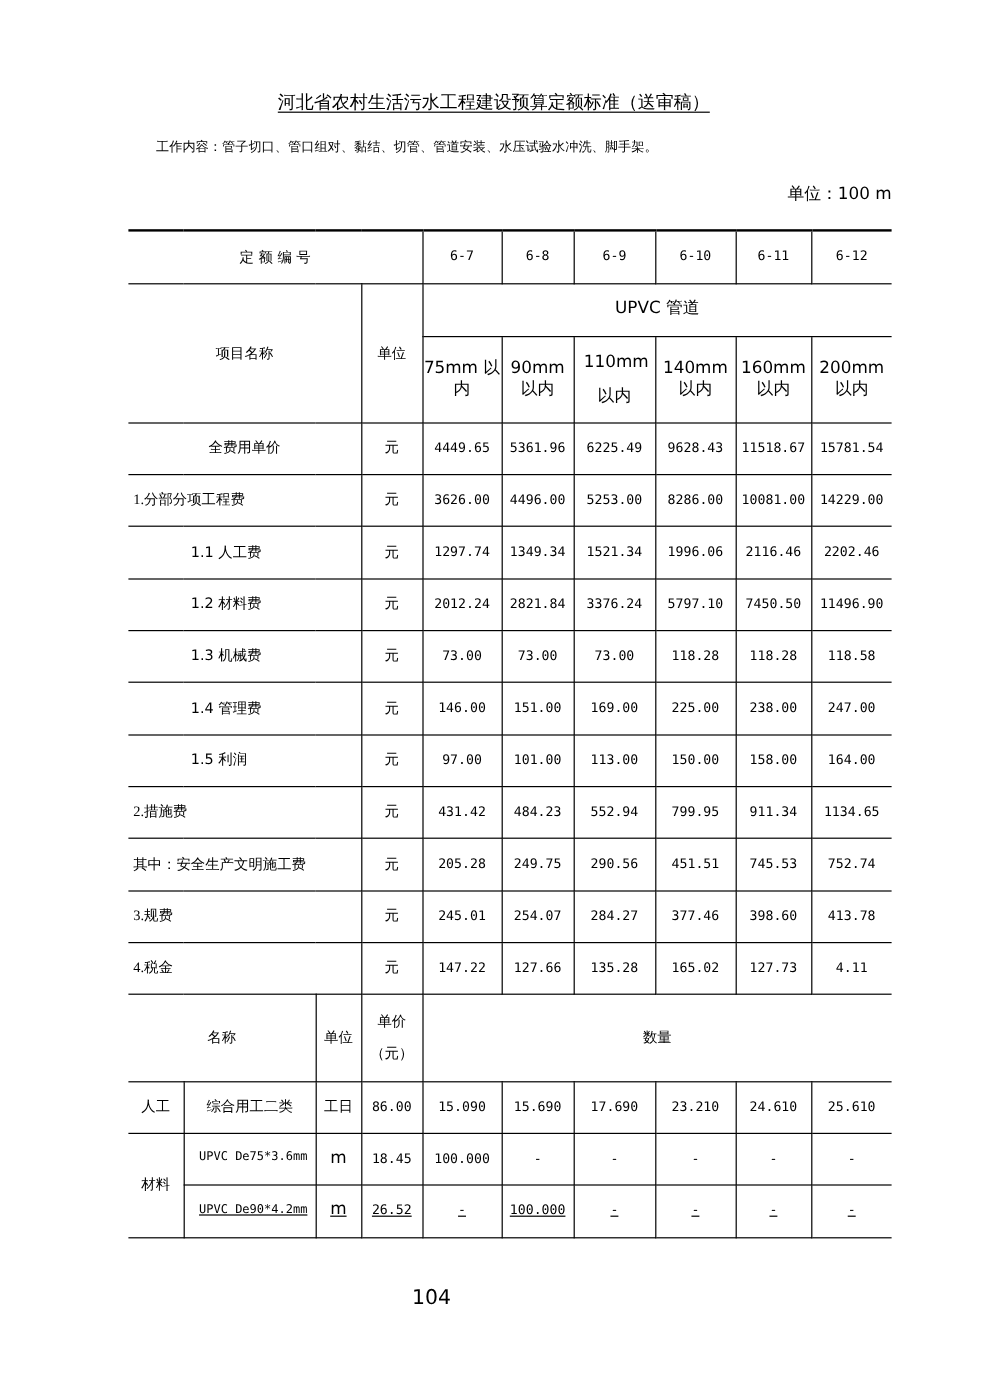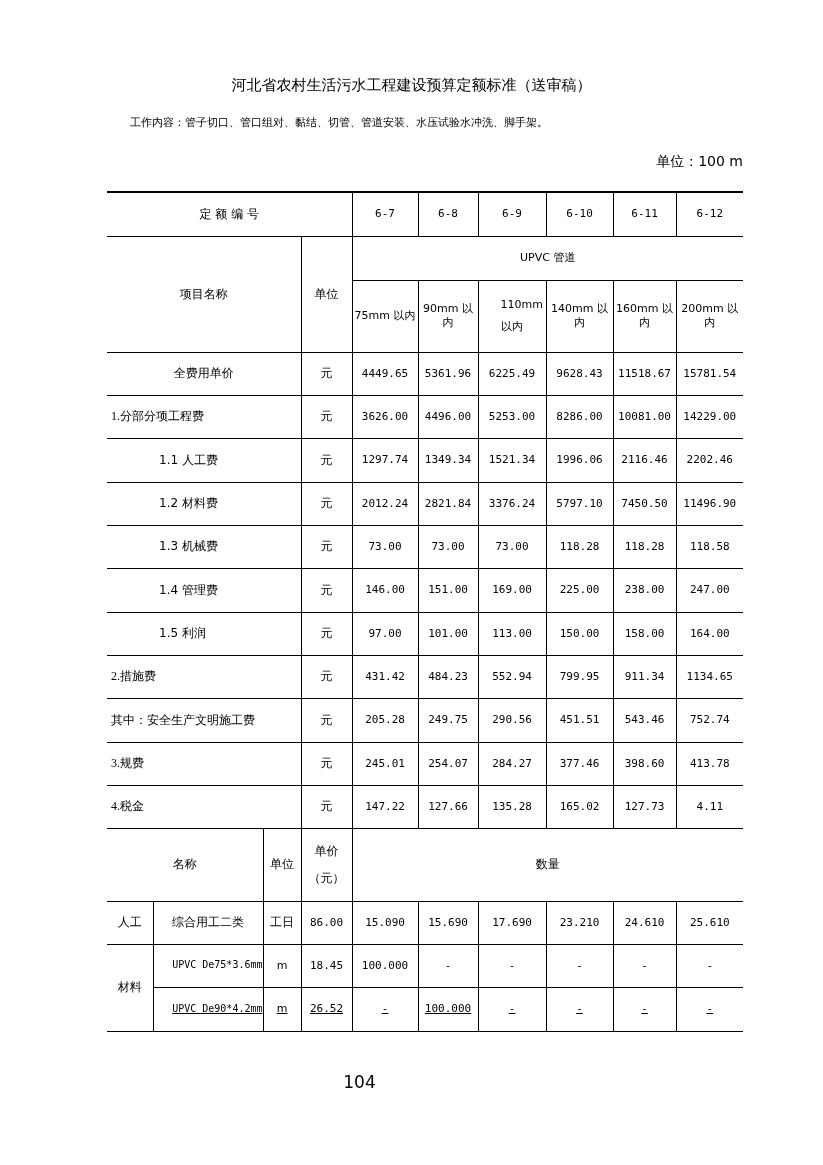--- a/index.html
+++ b/index.html
@@ -1,32 +1,32 @@
 <!DOCTYPE html>
 <html><head>
 <meta charset="utf-8">
 <style>
   html, body { margin:0; padding:0; background:#ffffff; }
   body { width:823px; height:1165px; position:relative; font-family:"DejaVu Sans", sans-serif; color:#000; overflow:hidden; }
   .title { position:absolute; top:76px; left:0; width:823px; text-align:center; font-size:15px; }
-  .title span { text-underline-offset:3px; }
+  .title span { text-decoration:underline; text-underline-offset:3px; }
   .work { position:absolute; top:115px; left:130px; font-size:11px; }
   .unit { position:absolute; top:153px; right:80px; font-size:14px; }
   table { position:absolute; left:107px; top:191px; width:636px; border-collapse:collapse; table-layout:fixed; }
   td { border:1px solid #000; text-align:center; vertical-align:middle; font-size:12px; padding:0; line-height:1.25; }
   tr > td:first-child { border-left:none;margin-top:33px; }
   tr > td:last-child { border-right:none; }
   tr.top td { border-top:2px solid #000; }
   tr.bottom td { border-bottom:1px solid #000;text-decoration:underline; }
   .num { font-family:"DejaVu Sans Mono", monospace; font-size:11px; }
   .left { text-align:left; padding-left:4px;font-family:Liberation Serif, serif; }
   .ind { text-align:left; padding-left:52px; }
   .bold { font-weight:normal; }
-  .small { font-size:11px; }
-  .mono { font-family:"DejaVu Sans Mono", monospace; font-size:10px; text-align:right; padding-left:6px; }
+  .small { font-size:14px; }
+  .mono { font-family:"DejaVu Sans Mono", monospace; font-size:10px; text-align:center; padding-left:6px; }
   .pageno { position:absolute; top:1072px; left:0; width:719px; text-align:center; font-size:17px; }
 </style>
 </head>
 <body>
 
 <div class="title"><span>河北省农村生活污水工程建设预算定额标准（送审稿）</span></div>
 <div class="work">工作内容：管子切口、管口组对、黏结、切管、管道安装、水压试验水冲洗、脚手架。</div>
 <div class="unit">单位：100 m</div>
 
 <table>
@@ -54,21 +54,21 @@
     <td class="num">6-12</td>
   </tr>
   <tr style="height:44px">
     <td colspan="3" rowspan="2">项目名称</td>
     <td rowspan="2">单位</td>
     <td colspan="6" class="small">UPVC 管道</td>
   </tr>
   <tr style="height:72px">
     <td class="small">75mm 以内</td>
     <td class="small">90mm 以内</td>
-    <td class="small" style="padding:0 22px;line-height:2">110mm 以内</td>
+    <td class="small" style="padding:0 8px;line-height:2">110mm 以内</td>
     <td class="small">140mm 以内</td>
     <td class="small">160mm 以内</td>
     <td class="small">200mm 以内</td>
   </tr>
 
   <tr style="height:43px">
     <td colspan="3" class="bold">全费用单价</td>
     <td>元</td>
     <td class="num">4449.65</td>
     <td class="num">5361.96</td>
@@ -147,21 +147,21 @@
     <td class="num">911.34</td>
     <td class="num">1134.65</td>
   </tr>
   <tr style="height:44px">
     <td colspan="3" class="left">其中：安全生产文明施工费</td>
     <td>元</td>
     <td class="num">205.28</td>
     <td class="num">249.75</td>
     <td class="num">290.56</td>
     <td class="num">451.51</td>
-    <td class="num">543.46</td>
+    <td class="num">745.53</td>
     <td class="num">752.74</td>
   </tr>
   <tr style="height:43px">
     <td colspan="3" class="left">3.规费</td>
     <td>元</td>
     <td class="num">245.01</td>
     <td class="num">254.07</td>
     <td class="num">284.27</td>
     <td class="num">377.46</td>
     <td class="num">398.60</td>

